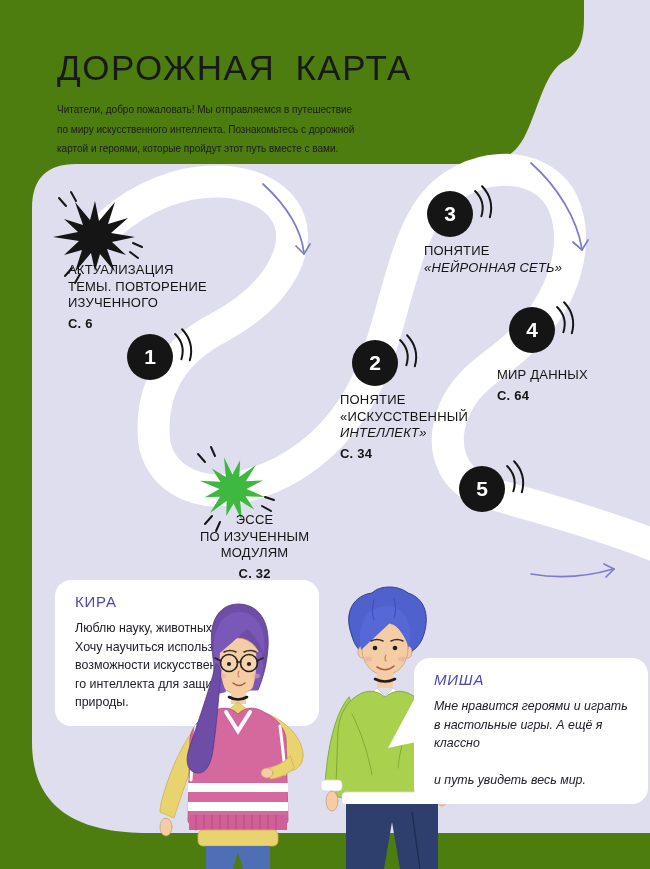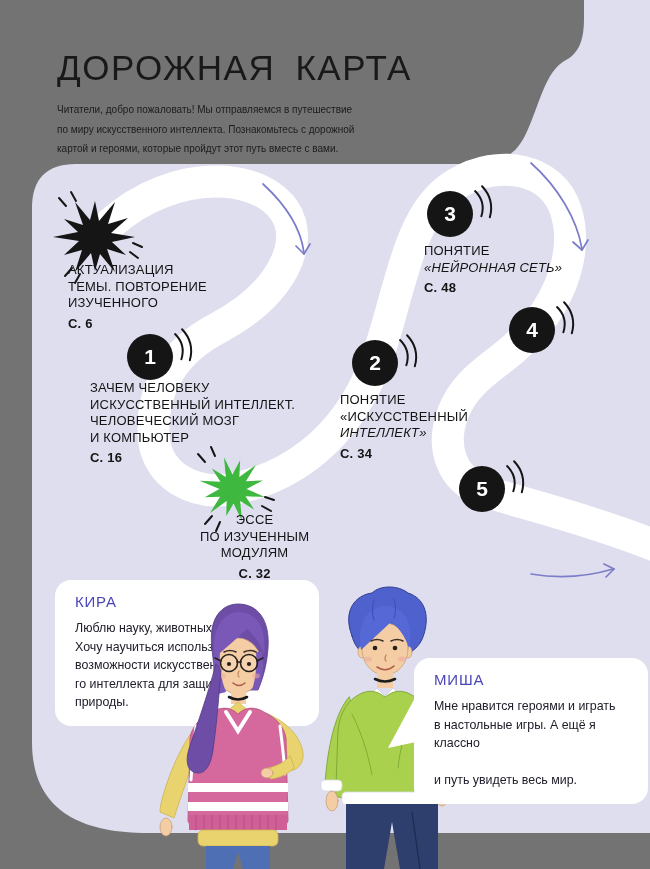--- a/index.html
+++ b/index.html
@@ -1,16 +1,16 @@
 <!DOCTYPE html>
 <html><head>
 <meta charset="utf-8">
 <style>
   html,body{margin:0;padding:0;background:#ffffff;}
-  .page{position:relative;width:650px;height:869px;overflow:hidden;background:#737373;
+  .page{position:relative;width:650px;height:869px;overflow:hidden;background:#4d7c0f;
         font-family:"Liberation Sans","DejaVu Sans",sans-serif;}
   .abs{position:absolute;}
   
   .title{left:57px;top:48px;font-size:35px;font-weight:400;letter-spacing:1.5px;word-spacing:9px;color:#191919;}
   .intro{left:57px;top:100px;font-size:10px;line-height:19.6px;color:#1c1c1c;}
   
   svg.layer{position:absolute;left:0;top:0;}
   
   .marker{position:absolute;width:46px;height:46px;border-radius:50%;background:#151515;
           display:flex;align-items:center;justify-content:center;z-index:2;}
@@ -115,35 +115,34 @@
     <svg class="arcs" width="18" height="36" viewBox="0 0 18 36">
       <path d="M2 5 Q10 18 2 31" stroke="#151515" stroke-width="2" fill="none" stroke-linecap="round"></path>
       <path d="M10 2 Q19 18 10 34" stroke="#151515" stroke-width="2" fill="none" stroke-linecap="round"></path>
     </svg>
   </div>
 
   <div class="stop-label" style="left:68px;top:262px;">
     <div><span>АКТУАЛИЗАЦИЯ</span><br><span>ТЕМЫ. ПОВТОРЕНИЕ</span><br><span>ИЗУЧЕННОГО</span></div>
     <div class="pref">С. 6</div>
   </div>
-  <div class="stop-label" style="left:90px;top:380px;">
-    <div><span>ЗАЧЕМ ЧЕЛОВЕКУ</span><br><span>ИСКУССТВЕННЫЙ ИНТЕЛЛЕКТ.</span><br><span>ЧЕЛОВЕЧЕСКИЙ МОЗГ</span><br><span>И КОМПЬЮТЕР</span></div>
-    <div class="pref">С. 16</div>
-  </div>
   <div class="stop-label" style="left:200px;top:512px;text-align:center;">
     <div><span>ЭССЕ</span><br><span>ПО ИЗУЧЕННЫМ</span><br><span>МОДУЛЯМ</span></div>
     <div class="pref">С. 32</div>
   </div>
   <div class="stop-label" style="left:340px;top:392px;">
     <div><span>ПОНЯТИЕ</span><br><span style="">«ИСКУССТВЕННЫЙ</span><br><span style="font-style: italic;">ИНТЕЛЛЕКТ»</span></div>
     <div class="pref">С. 34</div>
   </div>
   <div class="stop-label" style="left:424px;top:243px;">
     <div><span>ПОНЯТИЕ</span><br><span style="font-style: italic;">«НЕЙРОННАЯ СЕТЬ»</span></div>
-    <div class="pref">С. 48</div>
+  </div>
+  <div class="stop-label" style="left:497px;top:367px;">
+    <div><span>МИР ДАННЫХ</span></div>
+    <div class="pref">С. 64</div>
   </div>
 
   <svg class="layer z3" width="650" height="869" viewBox="0 0 650 869">
     <g stroke-linecap="round">
       <path d="M352 636 C342 610 356 595 372 593 C380 585 398 585 408 593 C424 598 430 614 424 634 C420 648 410 654 400 656 L366 656 C358 650 354 644 352 636 Z" fill="#4e61cd" stroke="#33408f" stroke-width="1"></path>
       <ellipse cx="362" cy="652" rx="4" ry="6" fill="#f4cda4" stroke="#c49a6e" stroke-width="0.7"></ellipse>
       <ellipse cx="408" cy="652" rx="4" ry="6" fill="#f4cda4" stroke="#c49a6e" stroke-width="0.7"></ellipse>
       <ellipse cx="385" cy="649" rx="23" ry="26" fill="#f4cda4" stroke="#c49a6e" stroke-width="0.7"></ellipse>
       <path d="M361 650 C356 620 370 606 386 606 C404 606 414 622 409 648 C404 634 398 627 391 622 C381 631 371 641 361 650 Z" fill="#5568d6"></path>
       <path d="M374 600 C372 607 372 614 374 620 M394 599 C396 606 396 612 394 618" stroke="#3c4cb4" stroke-width="1" fill="none"></path>
@@ -177,21 +176,21 @@
     <polygon points="8,0 60,0 65,33" fill="#ffffff"></polygon>
   </svg>
   <div class="bubble" style="left:55px;top:580px;width:228px;">
     <div class="bname">КИРА</div>
     <div class="btext"><span>Люблю науку, животных и книги.</span><br><span>Хочу научиться использовать</span><br><span>возможности искусственно-</span><br><span>го интеллекта для защиты</span><br><span>природы.</span></div>
   </div>
 
   <svg class="tail" style="left:386px;top:696px;" width="32" height="54" viewBox="0 0 32 54">
     <polygon points="30,0 30,46 2,52" fill="#ffffff"></polygon>
   </svg>
-  <div class="bubble" style="left:414px;top:658px;width:234px;box-sizing:border-box;">
+  <div class="bubble" style="left:414px;top:658px;width:234px;box-sizing:border-box;font-style:italic;">
     <div class="bname">МИША</div>
     <div class="btext"><span>Мне нравится героями и играть</span><br><span>в настольные игры. А ещё я классно</span><br><br><span>и путь увидеть весь мир.</span></div>
   </div>
 
   <svg class="layer z5" width="650" height="869" viewBox="0 0 650 869">
     <g stroke-linecap="round">
       <path d="M212 648 C208 618 222 604 238 604 C258 604 270 620 268 648 C267 662 264 676 258 690 L220 690 C215 676 213 662 212 648 Z" fill="#6d4da6" stroke="#533a85" stroke-width="0.8"></path>
       <ellipse cx="238" cy="666" rx="24" ry="28" fill="#f4cda4" stroke="#c49a6e" stroke-width="0.7"></ellipse>
       <path d="M214 658 C211 628 224 612 239 612 C256 612 267 628 264 654 C259 641 253 634 247 629 C237 638 226 648 214 658 Z" fill="#7a58b8"></path>
       <path d="M215 652 C212 668 213 682 218 694 L226 692 C221 680 219 664 220 652 Z" fill="#7a58b8"></path>

